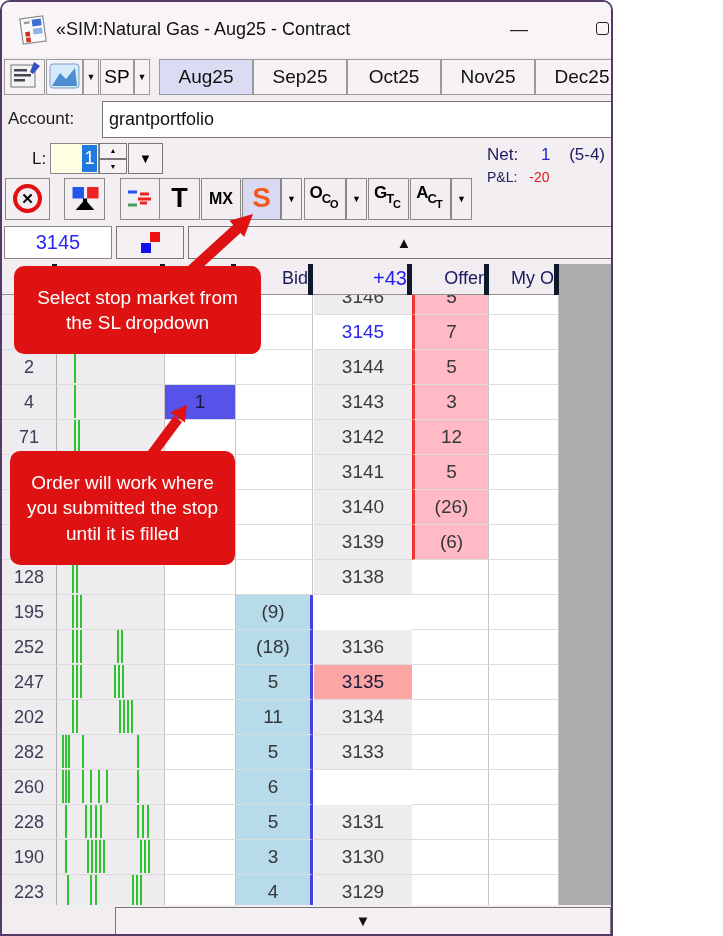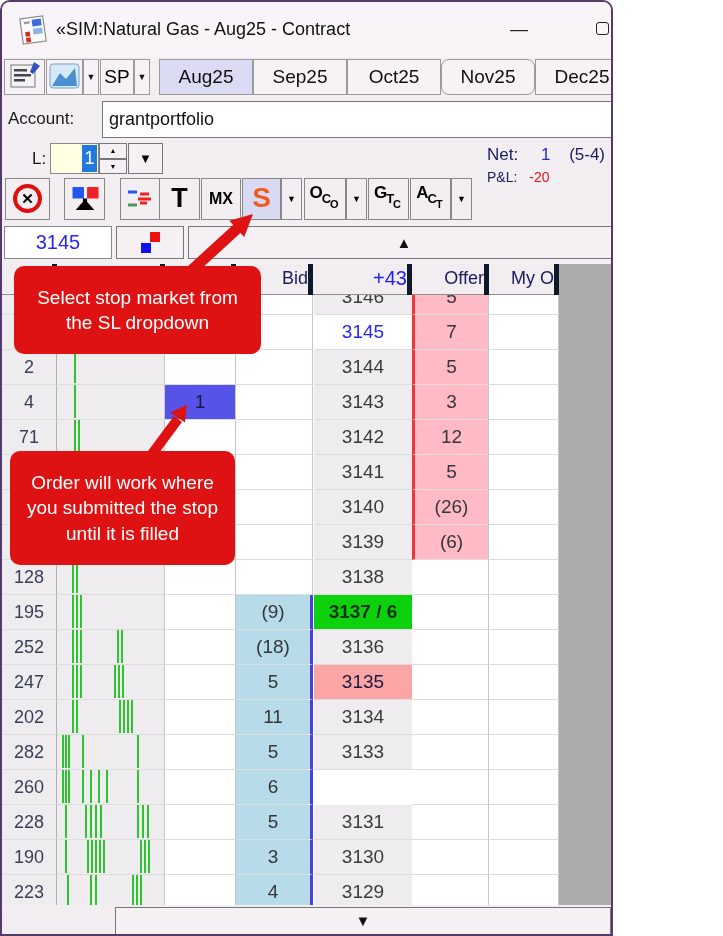--- a/index.html
+++ b/index.html
@@ -141,21 +141,21 @@
       <polygon points="4,25 12,12 18,18 27,7 29,25" fill="#4C8FD0"></polygon>
     </svg>
   </div>
   <div class="abs tbtn ddgly" style="left:81px;width:16px;">▼</div>
   <div class="abs tbtn" style="left:98px;width:34px;font-size:19px;line-height:33px;">SP</div>
   <div class="abs tbtn ddgly" style="left:132px;width:16px;">▼</div>
   <div id="tab-strip">
       <div class="tab active" style="left: 157px;">Aug25</div>
       <div class="tab" style="left: 251px;">Sep25</div>
       <div class="tab" style="left: 345px;">Oct25</div>
-      <div class="tab" style="left: 439px; border-radius: 8px;">Nov25</div>
+      <div class="tab" style="left: 439px;">Nov25</div>
       <div class="tab" style="left: 533px;">Dec25</div>
       <div class="tab" style="left: 627px; width: 33px; overflow: hidden; text-align: right; padding-left: 8px; font-weight: bold;">Ja</div>
     </div>
   <div class="abs tbtn" style="left:661px;width:29px;font-size:13px;line-height:33px;">◀</div>
   <div class="abs tbtn" style="left:691px;width:30px;font-size:13px;line-height:33px;">▶</div>
 
   <div id="account-label" class="abs">Account:</div>
   <input id="account-input" class="abs" value="grantportfolio" style="">
   <div id="account-dd" class="abs boxbtn ddgly" style="font-size:11px;line-height:35px;">▼</div>
   <div id="account-search" class="abs boxbtn">
@@ -336,21 +336,20 @@
       </div>
       <div class="lrow" style="top: 300px;">
         <div class="cell c-vol">195</div>
         <div class="cell c-hist">
           <div class="hbar" style="left: 15px;"></div>
           <div class="hbar" style="left: 19px;"></div>
           <div class="hbar" style="left: 23px;"></div>
         </div>
         <div class="cell c-myb"></div>
         <div class="cell c-bid filled">(9)</div>
-        <div class="cell c-price trade">3137 / 6</div>
         <div class="cell c-offer"></div>
         <div class="cell c-myo"></div>
       </div>
       <div class="lrow" style="top: 335px;">
         <div class="cell c-vol">252</div>
         <div class="cell c-hist">
           <div class="hbar" style="left: 15px;"></div>
           <div class="hbar" style="left: 19px;"></div>
           <div class="hbar" style="left: 23px;"></div>
           <div class="hbar" style="left: 60px;"></div>

